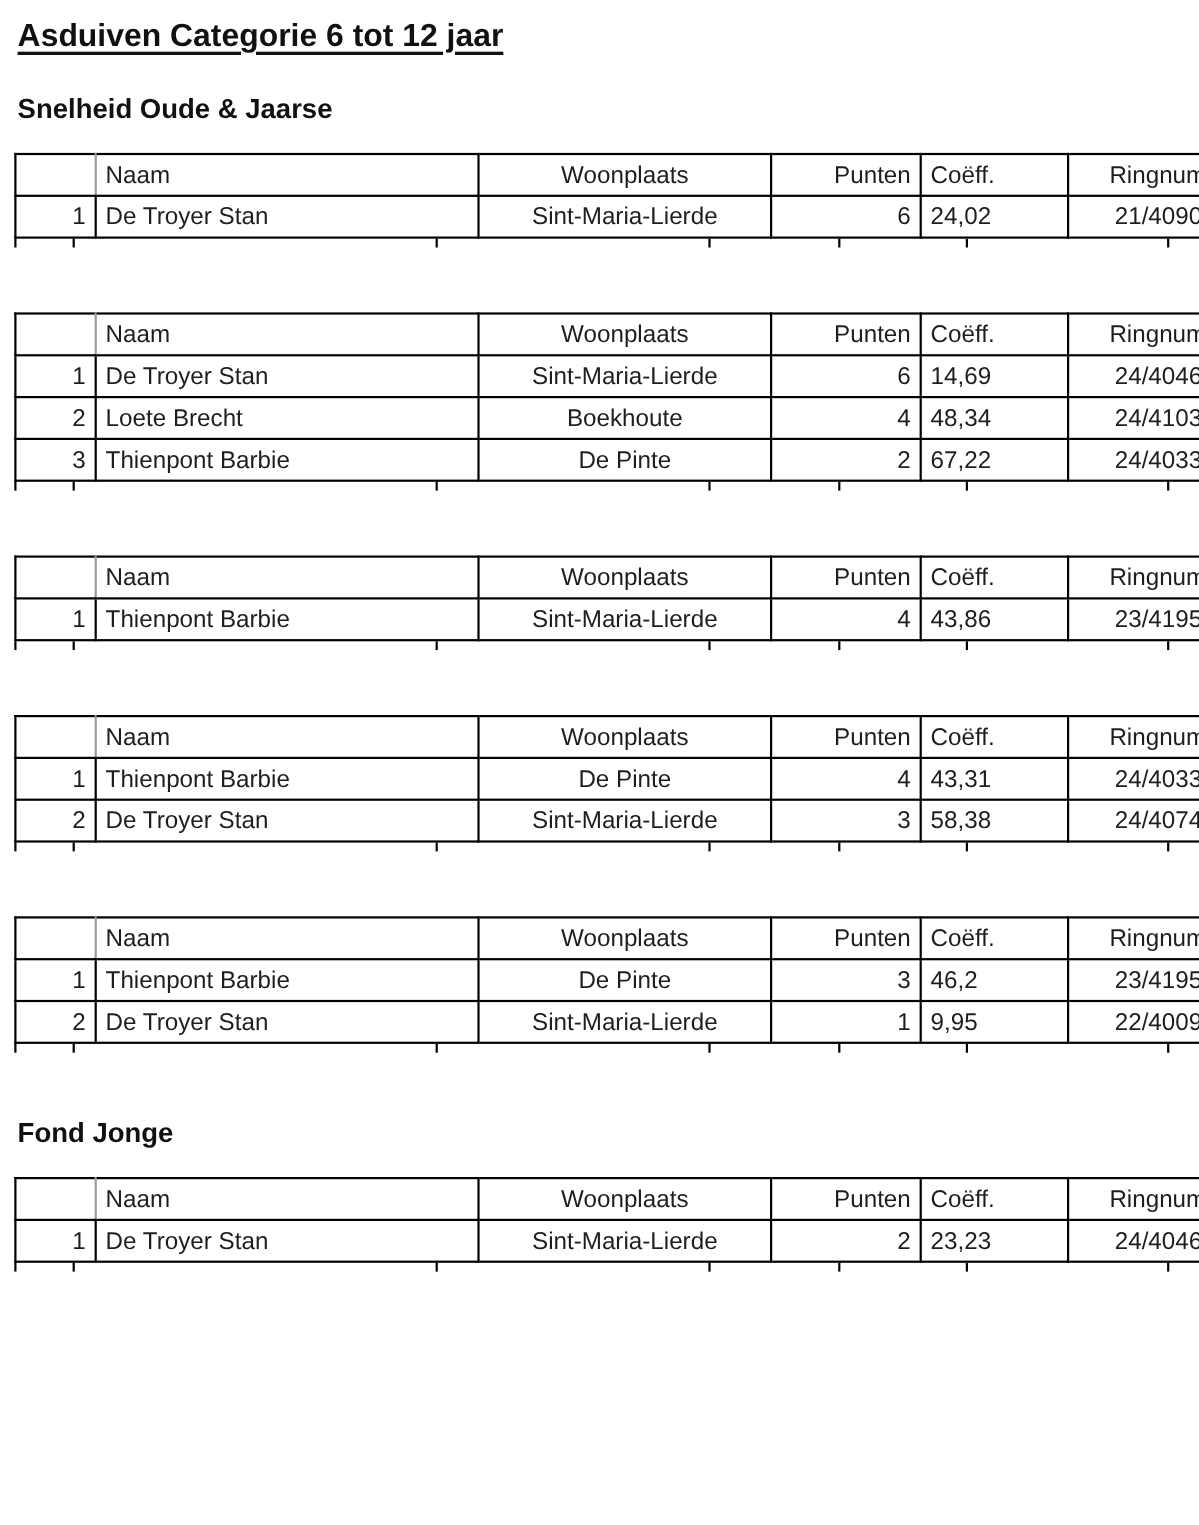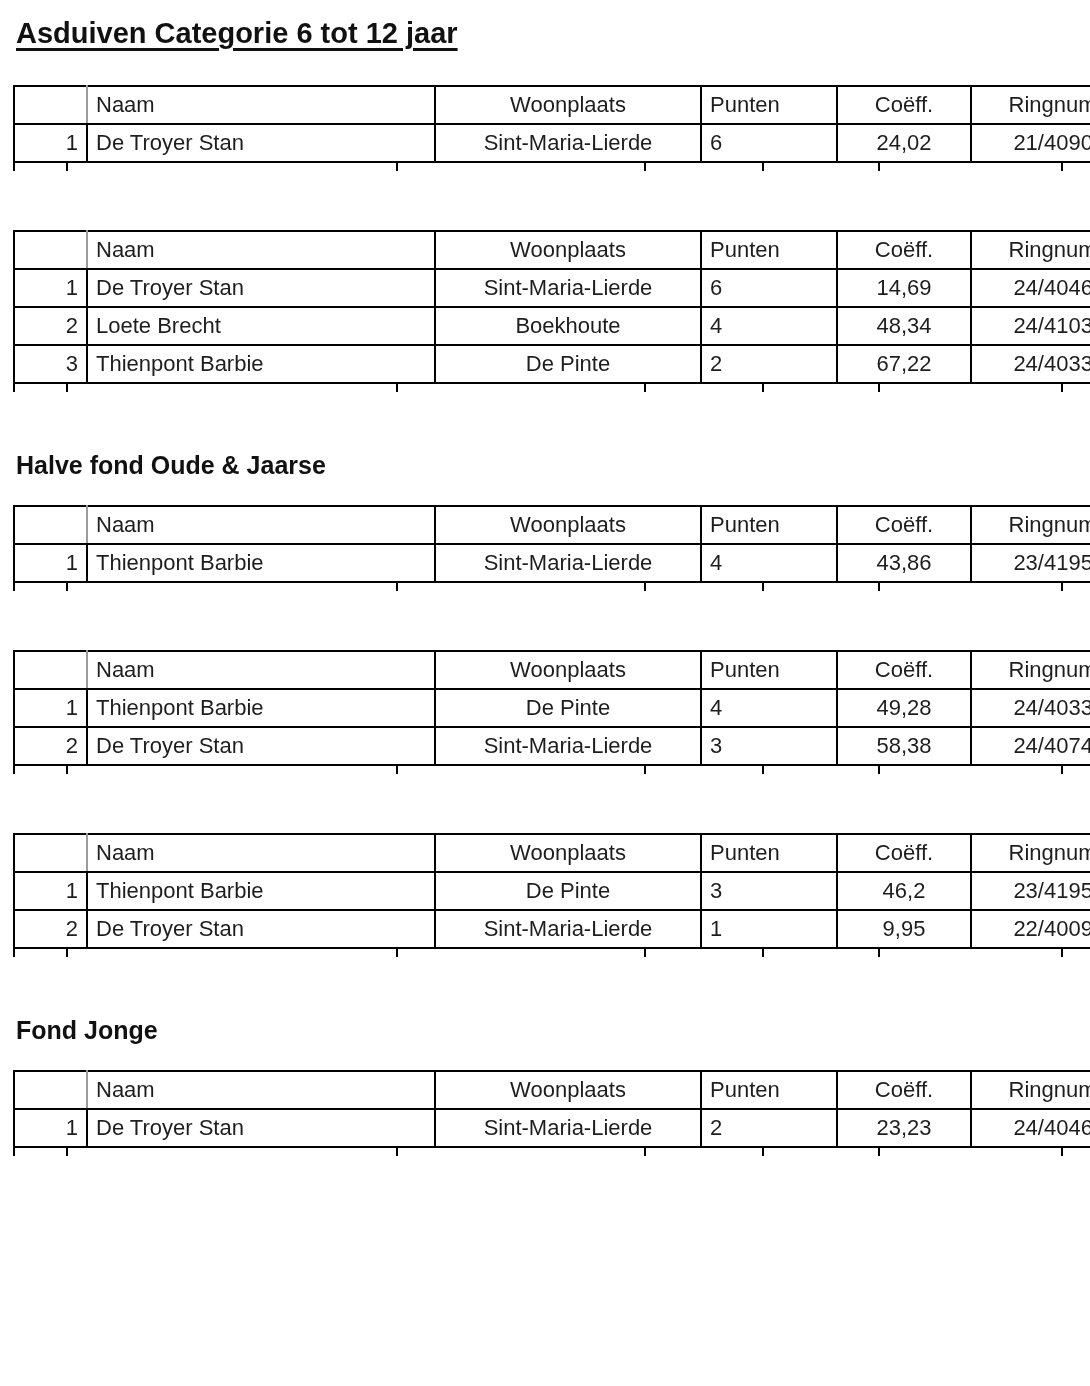--- a/index.html
+++ b/index.html
@@ -49,22 +49,22 @@
     padding: 0 8px;
     font-weight: normal;
     overflow: hidden;
     white-space: nowrap;
     vertical-align: middle;
   }
   
   .c0 { width: 55px;  text-align: right; }
   .c1 { width: 330px; text-align: left; padding-left: 10px; margin-top: 22px; }
   .c2 { width: 248px; text-align: center; padding-left: 10px; }
-  .c3 { width: 118px; text-align: left; }
-  .c4 { width: 116px; text-align: center; }
+  .c3 { width: 118px; text-align: right; }
+  .c4 { width: 116px; text-align: left; }
   .c5 { width: 183px; text-align: center; }
   
   table.results thead th.c0 { border-right-color: #9b9b9b; }
   
   .stub-row {
     position: relative;
     width: 1050px;
     height: 8px;
   }
   .stub-row span {
@@ -76,20 +76,21 @@
   }
 </style>
 </head>
 <body>
 
 <div class="page">
   <h1 class="doc-title">Asduiven Categorie 6 tot 12 jaar</h1>
 
   <div>
   <div class="section">
+    <h2 class="section-heading">Snelheid Oude &amp; Jaarse</h2>
     <table class="results">
       <thead>
         <tr>
               <th class="c0"></th>
               <th class="c1">Naam</th>
               <th class="c2">Woonplaats</th>
               <th class="c3">Punten</th>
               <th class="c4">Coëff.</th>
               <th class="c5">Ringnummer</th>
             </tr>
@@ -160,21 +161,20 @@
           <span style="left: 53px;"></span>
           <span style="left: 383px;"></span>
           <span style="left: 631px;"></span>
           <span style="left: 749px;"></span>
           <span style="left: 865px;"></span>
           <span style="left: 1048px;"></span>
         </div>
   </div>
 
   <div class="section">
-    <h2 class="section-heading">Halve fond Oude &amp; Jaarse</h2>
     <table class="results">
       <thead>
         <tr>
               <th class="c0"></th>
               <th class="c1">Naam</th>
               <th class="c2">Woonplaats</th>
               <th class="c3">Punten</th>
               <th class="c4">Coëff.</th>
               <th class="c5">Ringnummer</th>
             </tr>
@@ -212,21 +212,21 @@
               <th class="c4">Coëff.</th>
               <th class="c5">Ringnummer</th>
             </tr>
       </thead>
       <tbody>
             <tr>
               <td class="c0">1</td>
               <td class="c1">Thienpont Barbie</td>
               <td class="c2">De Pinte</td>
               <td class="c3">4</td>
-              <td class="c4">49,28</td>
+              <td class="c4">43,31</td>
               <td class="c5">24/4033425</td>
             </tr>
             <tr>
               <td class="c0">2</td>
               <td class="c1">De Troyer Stan</td>
               <td class="c2">Sint-Maria-Lierde</td>
               <td class="c3">3</td>
               <td class="c4">58,38</td>
               <td class="c5">24/4074983</td>
             </tr>

